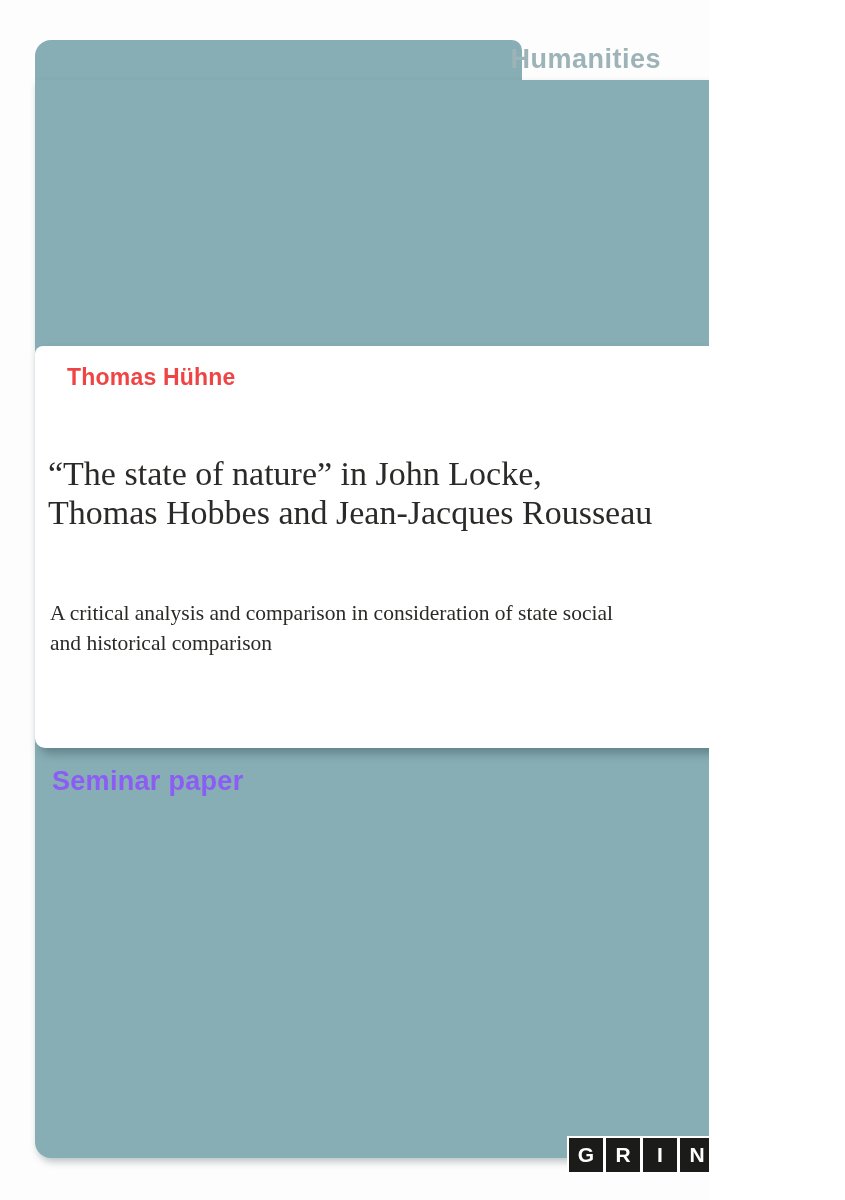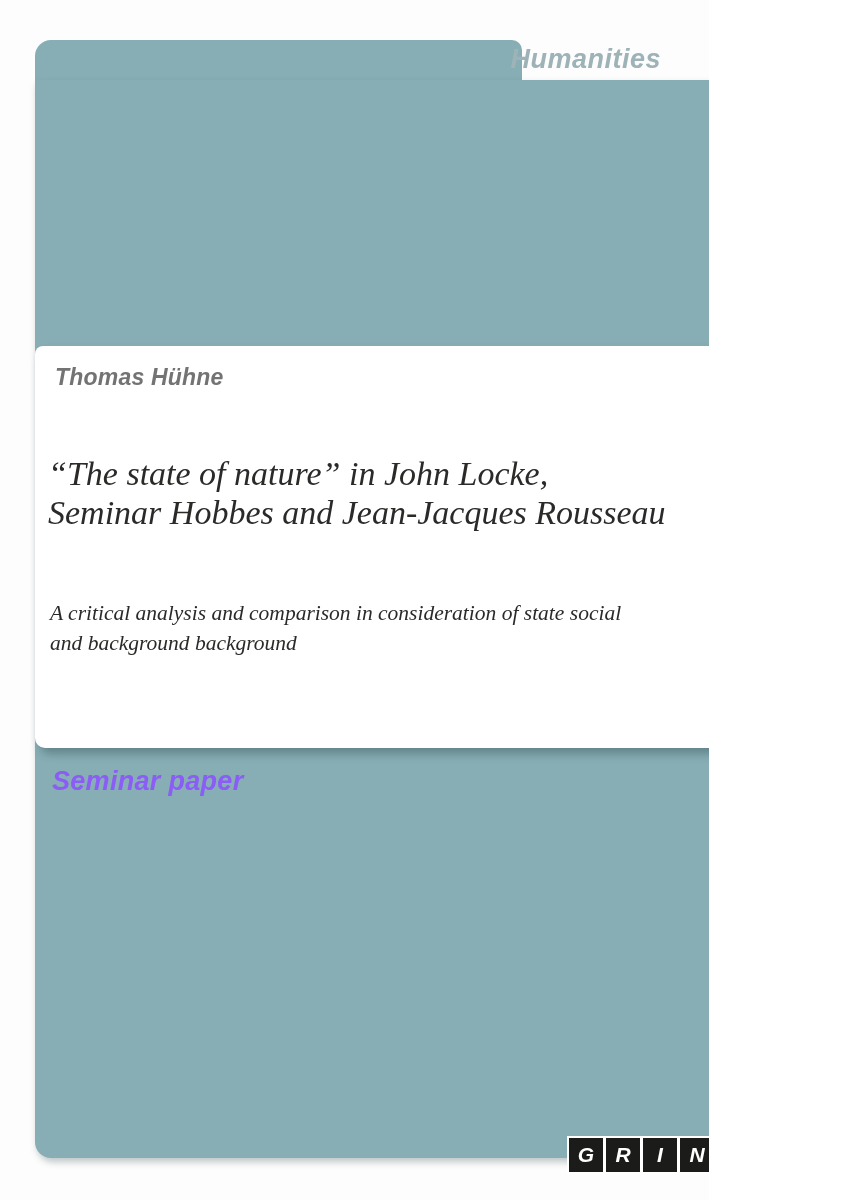--- a/index.html
+++ b/index.html
@@ -2,21 +2,20 @@
 <html><head>
 <meta charset="utf-8">
 <style>
   html,body { margin:0; padding:0; background:#ffffff; }
   .page {
     position:relative;
     width:709px; height:1200px;
     background:#fdfdfd;
     font-family:"Liberation Sans", sans-serif;
     overflow:hidden;
-    font-style:italic;
   }
 
   
   .cover-tab {
     position:absolute;
     left:35px; top:40px;
     width:487px; height:60px;
     background:#87aeb4;
     border-radius:16px 10px 0 0;
   }
@@ -42,24 +41,24 @@
   .title-card {
     position:absolute;
     left:35px; top:346px;
     width:711px; height:402px;
     background:#ffffff;
     border-radius:8px 14px 14px 10px;
     box-shadow:5px 6px 9px rgba(55,85,90,0.45);
   }
   .author {
     position:absolute;
-    left:20px; top:18px;
+    left:32px; top:18px;
     font-size:23px;
     font-weight:bold;
-    color:#737373;
+    color:#ef4444;
     letter-spacing:0.2px;
   }
   .book-title {
     position:absolute;
     left:13px; top:108px;
     width:692px;
     font-family:"Liberation Serif", serif;
     font-size:34px;
     line-height:39px;
     color:#2b2a28;
@@ -115,26 +114,26 @@
   <div class="cover-tab"></div>
   <div class="cover-main"></div>
 
   <div class="category-label">Humanities</div>
 
   <div class="title-card">
     <div class="author">Thomas Hühne</div>
 
     <div class="book-title">
       <div class="line">“The state of nature” in John Locke,</div>
-      <div class="line">Seminar Hobbes and Jean-Jacques Rousseau</div>
+      <div class="line">Thomas Hobbes and Jean-Jacques Rousseau</div>
     </div>
 
     <div class="book-subtitle">
       <div class="line">A critical analysis and comparison in consideration of state social</div>
-      <div class="line">and background background</div>
+      <div class="line">and historical comparison</div>
     </div>
   </div>
 
   <div class="doc-type-label">Seminar paper</div>
 
   <div class="grin-logo">
     <div class="grin-tile">G</div>
     <div class="grin-tile">R</div>
     <div class="grin-tile">I</div>
     <div class="grin-tile">N</div>

